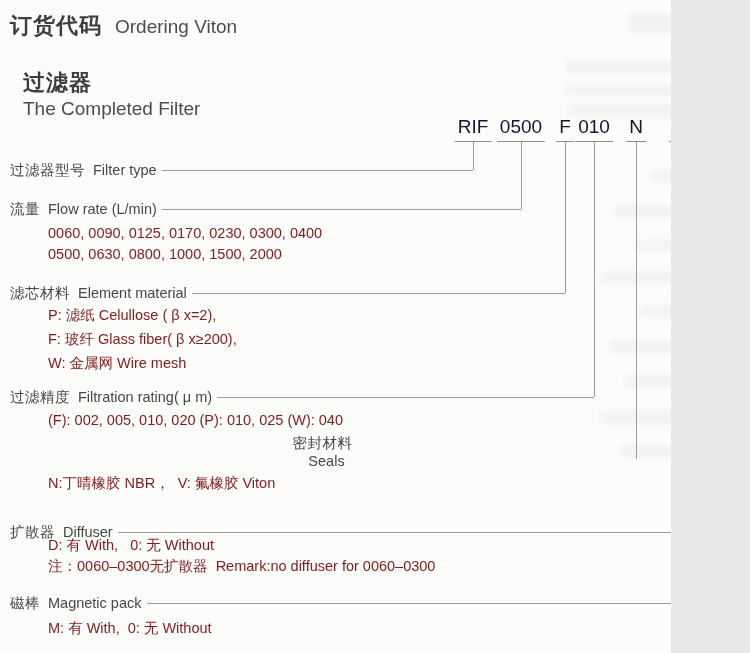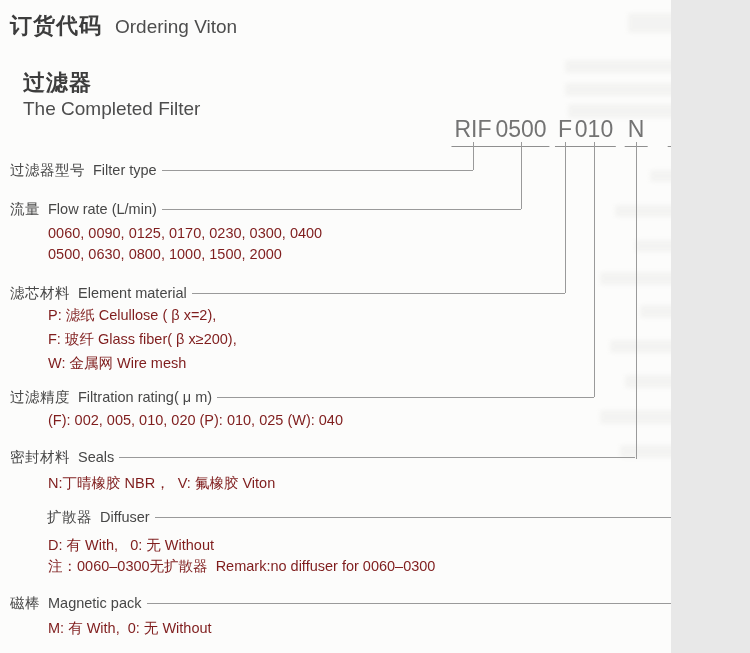--- a/index.html
+++ b/index.html
@@ -15,21 +15,21 @@
     color:#474747;
   }
   
   .heading{position:absolute;left:10px;display:flex;align-items:baseline;white-space:nowrap;}
   .heading .zh{font-size:22px;font-weight:bold;color:#3d3d3d;letter-spacing:1px;}
   .heading .en{font-size:19px;color:#4d4d4d;margin-left:13px;}
   
   .code-seg{
     position:absolute;top:116px;
     transform:translateX(-50%);
-    font-size:23px;color:#737373;
+    font-size:19px;color:#0f172a;
     padding:0 3px 3px 3px;
     border-bottom:1px solid #8f8f8f;
     white-space:nowrap;
   }
   
   .vline{position:absolute;width:1px;background:#9a9a9a;}
   
   .sec{
     position:absolute;left:10px;height:20px;
     display:flex;align-items:center;white-space:nowrap;
@@ -116,28 +116,28 @@
   <div class="detail" style="top:330px;">F: 玻纤 Glass fiber( β x≥200),</div>
   <div class="detail" style="top:354px;">W: 金属网 Wire mesh</div>
 
   <div class="sec" style="top:387px;width:584px;">
     <span class="zh">过滤精度</span>
     <span class="en">Filtration rating( μ m)</span>
     <span class="hline"></span>
   </div>
   <div class="detail" style="top:411px;">(F): 002, 005, 010, 020 (P): 010, 025 (W): 040</div>
 
-  <div class="sec" style="top:447px;width:625px;">
+  <div class="sec" style="top:434px;width:625px;flex-direction:column;">
     <span class="zh">密封材料</span>
     <span class="en">Seals</span>
     <span class="hline"></span>
   </div>
   <div class="detail" style="top:474px;">N:丁晴橡胶 NBR，  V: 氟橡胶 Viton</div>
 
-  <div class="sec" style="top:507px;width:669px;margin-left:37px;">
+  <div class="sec" style="top:522px;width:669px;">
     <span class="zh">扩散器</span>
     <span class="en">Diffuser</span>
     <span class="hline"></span>
   </div>
   <div class="detail" style="top:536px;">D: 有 With,   0: 无 Without</div>
   <div class="detail" style="top:557px;">注：0060–0300无扩散器  Remark:no diffuser for 0060–0300</div>
 
   <div class="sec" style="top:593px;width:700px;">
     <span class="zh">磁棒</span>
     <span class="en">Magnetic pack</span>

